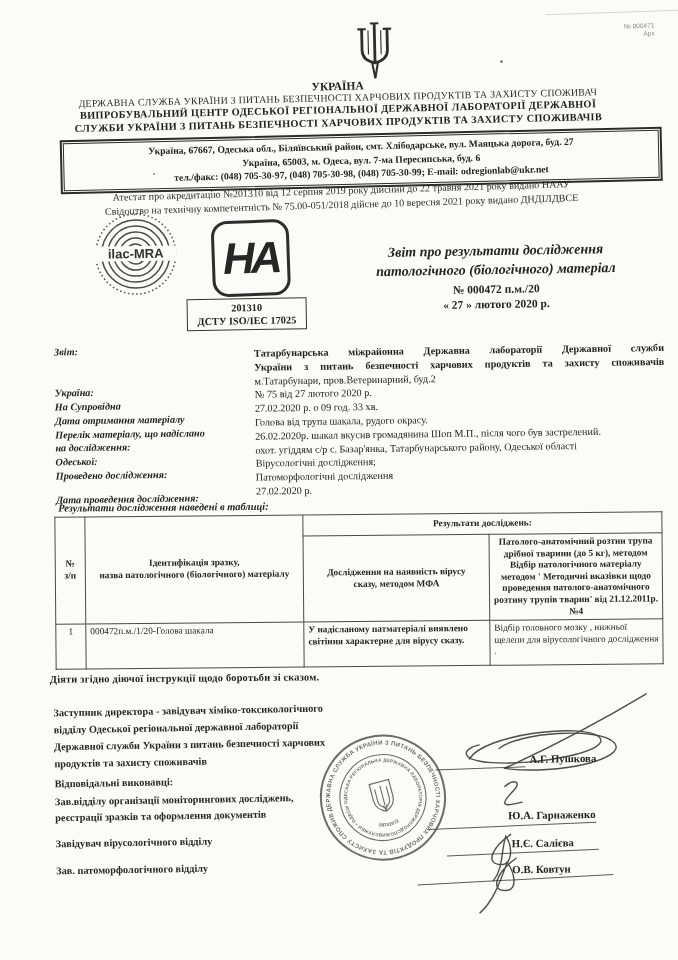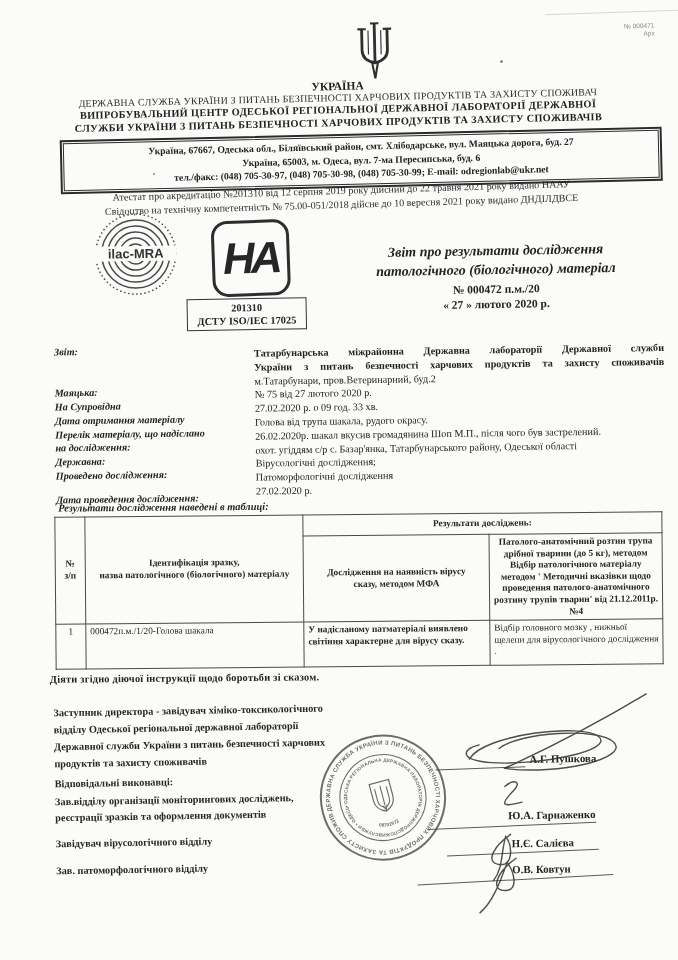--- a/index.html
+++ b/index.html
@@ -146,26 +146,26 @@
 
   <div class="title">
     <div class="t-big">Звіт про результати дослідження</div>
     <div class="t-big">патологічного (біологічного) матеріал</div>
     <div class="t-num">№ 000472 п.м./20</div>
     <div class="t-date">« 27 »   лютого  2020 р.</div>
   </div>
 
   <div class="fields">
     <div class="flabel lb0">Звіт:</div>
-    <div class="flabel lb1">Маяцька:</div>
+    <div class="flabel lb1">Україна:</div>
     <div class="flabel lb2">На Супровідна</div>
     <div class="flabel lb3">Дата отримання матеріалу</div>
     <div class="flabel lb4">Перелік матеріалу, що надіслано</div>
     <div class="flabel lb5">на дослідження:</div>
-    <div class="flabel lb6">Державна:</div>
+    <div class="flabel lb6">Одеської:</div>
     <div class="flabel lb7">Проведено дослідження:</div>
     <div class="flabel lb8">Дата проведення дослідження:</div>
     <div class="fvalues">
       <div class="fv b">Татарбунарська міжрайонна Державна лабораторії Державної служби</div>
       <div class="fv b">України з питань безпечності харчових продуктів та захисту споживачів</div>
       <div class="fv">м.Татарбунари, пров.Ветеринарний, буд.2</div>
       <div class="fv">№ 75 від 27  лютого  2020 р.</div>
       <div class="fv">27.02.2020 р. о 09 год. 33 хв.</div>
       <div class="fv">Голова від трупа шакала, рудого окрасу.</div>
       <div class="fv">26.02.2020р. шакал вкусив громадянина Шоп М.П., після чого був застрелений.</div>

